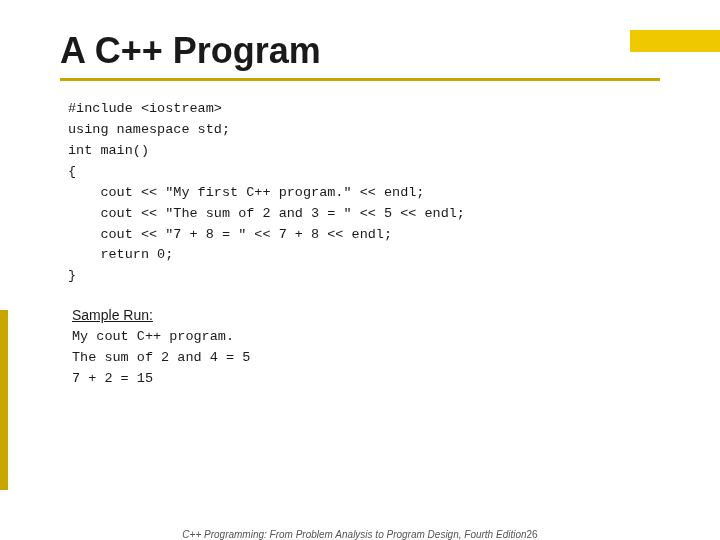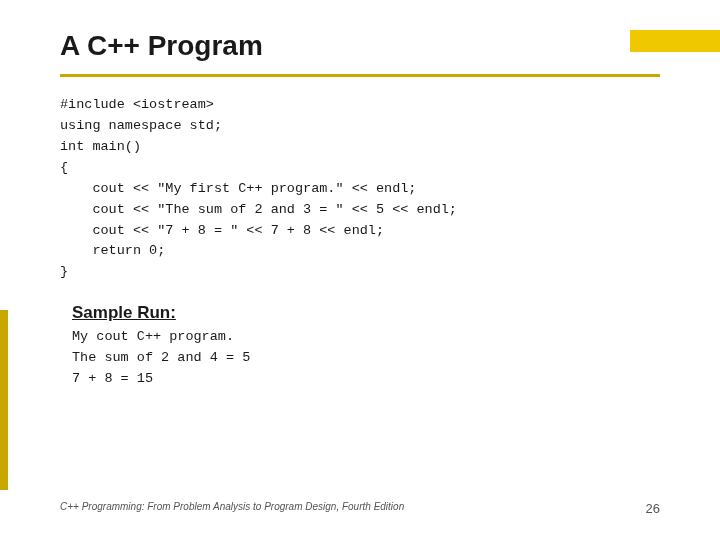--- a/index.html
+++ b/index.html
@@ -23,24 +23,24 @@
       background: #ffffff;
       position: relative;
       padding: 30px 60px 30px 60px;
     }
 
     .title-area {
       margin-bottom: 8px;
     }
 
     .slide-title {
-      font-size: 28px;
+      font-size: 36px;
       font-weight: bold;
       color: #1a1a1a;
-      margin-bottom: 12px;
+      margin-bottom: 6px;
     }
 
     .title-underline {
       height: 3px;
       background: #c8a800;
       width: 100%;
       margin-bottom: 18px;
     }
 
     .accent-bar {
@@ -52,56 +52,57 @@
       background: #f0c800;
     }
 
     .code-block {
       font-family: 'Courier New', Courier, monospace;
       font-size: 13.5px;
       color: #1a1a1a;
       line-height: 1.55;
       margin-bottom: 20px;
       white-space: pre;
+      margin-left: 8px;
     }
 
     .sample-run-label {
-      font-size: 17px;
-      font-weight: bold;
+      font-size: 14px;
+      font-weight: normal;
       color: #1a1a1a;
       margin-bottom: 4px;
       text-decoration: underline;
     }
 
     .sample-run-output {
       font-family: 'Courier New', Courier, monospace;
       font-size: 13.5px;
       color: #1a1a1a;
       line-height: 1.55;
       white-space: pre;
     }
 
     .footer {
       position: absolute;
-      bottom: 24px;
+      bottom: 0;
       left: 0;
       right: 0;
       display: flex;
-      justify-content: space-between;
+      justify-content: center;
       padding: 0 60px;
       font-size: 10px;
       color: #555555;
     }
 
     .footer-left {
       font-style: italic;
     }
 
     .footer-right {
-      font-size: 13px;
+      font-size: 10px;
     }
 
     .left-accent {
       position: absolute;
       left: 0;
       top: 310px;
       width: 8px;
       height: 180px;
       background: #c8a800;
     }
@@ -127,21 +128,21 @@
 <span>    cout &lt;&lt; "7 + 8 = " &lt;&lt; 7 + 8 &lt;&lt; endl;</span>
 <span>    return 0;</span>
 <span>}</span></div>
 
   <div class="left-accent"></div>
 
   <div style="padding-left: 12px;">
     <div class="sample-run-label">Sample Run:</div>
     <div class="sample-run-output"><span>My cout C++ program.</span>
 <span>The sum of 2 and 4 = 5</span>
-<span>7 + 8 = 15</span></div>
+<span>7 + 2 = 15</span></div>
   </div>
 
   <div class="footer">
     <span class="footer-left">C++ Programming: From Problem Analysis to Program Design, Fourth Edition</span>
     <span class="footer-right">26</span>
   </div>
 
 </div>
 
 </body></html>

